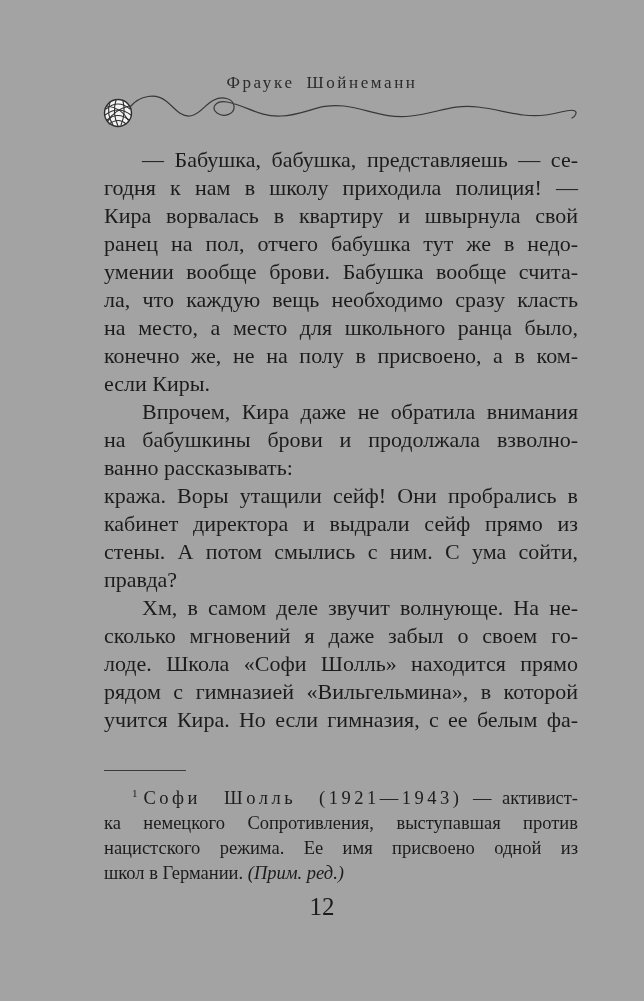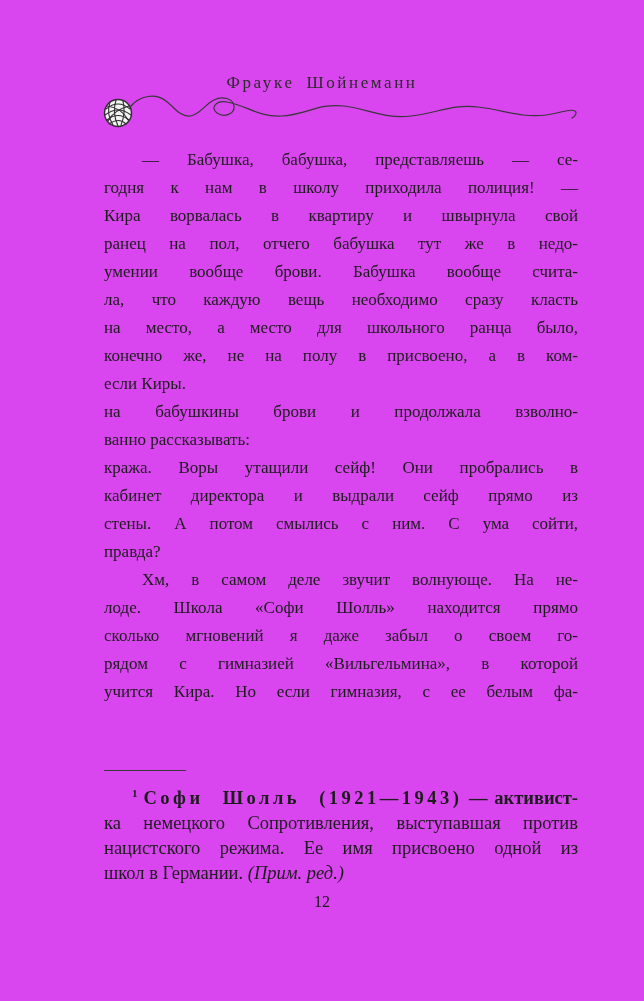--- a/index.html
+++ b/index.html
@@ -4,21 +4,21 @@
 <style>
   html, body {
     margin: 0;
     padding: 0;
     background: #ffffff;
   }
   .page {
     position: relative;
     width: 644px;
     height: 1001px;
-    background: #d946ef;
+    background: #a3a3a3;
     font-family: "Liberation Serif", "DejaVu Serif", serif;
     color: #1c1c1c;
     overflow: hidden;
   }
   .running-header {
     position: absolute;
     top: 73px;
     left: 0;
     width: 100%;
     text-align: center;
@@ -32,21 +32,21 @@
     top: 93px;
     left: 96px;
     width: 492px;
     height: 52px;
   }
   .body-text {
     position: absolute;
     top: 146px;
     left: 104px;
     width: 474px;
-    font-size: 17px;
+    font-size: 22px;
     line-height: 28px;
   }
   .line {
     text-align: justify;
     text-align-last: justify;
     white-space: normal;
   }
   .line.first {
     text-indent: 38px;
   }
@@ -68,21 +68,20 @@
     width: 474px;
     font-size: 18.5px;
     line-height: 25px;
   }
   .fn-line {
     text-align: justify;
     text-align-last: justify;
   }
   .fn-line.first {
     text-indent: 28px;
-    font-weight: bold;
   }
   .fn-line.last {
     text-align-last: left;
   }
   .fn-marker {
     font-size: 11px;
     vertical-align: 7px;
     padding-right: 6px;
   }
   .fn-spaced {
@@ -91,21 +90,21 @@
   }
   .italic {
     font-style: italic;
   }
   .page-number {
     position: absolute;
     top: 893px;
     left: 0;
     width: 100%;
     text-align: center;
-    font-size: 16px;
+    font-size: 25px;
     color: #1c1c1c;
   }
 </style>
 </head>
 <body>
 
 <div class="page">
 
   <div class="running-header">Фрауке Шойнеманн</div>
 
@@ -146,35 +145,36 @@
       <div class="line">Кира ворвалась в квартиру и швырнула свой</div>
       <div class="line">ранец на пол, отчего бабушка тут же в недо-</div>
       <div class="line">умении вообще брови. Бабушка вообще счита-</div>
       <div class="line">ла, что каждую вещь необходимо сразу класть</div>
       <div class="line">на место, а место для школьного ранца было,</div>
       <div class="line">конечно же, не на полу в присвоено, а в ком-</div>
       <div class="line last">если Киры.</div>
     </div>
 
     <div>
+      <div class="line first">Впрочем, Кира даже не обратила внимания</div>
       <div class="line">на бабушкины брови и продолжала взволно-</div>
       <div class="line last">ванно рассказывать:</div>
     </div>
 
     <div>
       <div class="line">кража. Воры утащили сейф! Они пробрались в</div>
       <div class="line">кабинет директора и выдрали сейф прямо из</div>
       <div class="line">стены. А потом смылись с ним. С ума сойти,</div>
       <div class="line last">правда?</div>
     </div>
 
     <div>
       <div class="line first">Хм, в самом деле звучит волнующе. На не-</div>
+      <div class="line">сколько мгновений я даже забыл о своем го-</div>
       <div class="line">лоде. Школа «Софи Шолль» находится прямо</div>
-      <div class="line">сколько мгновений я даже забыл о своем го-</div>
       <div class="line">рядом с гимназией «Вильгельмина», в которой</div>
       <div class="line">учится Кира. Но если гимназия, с ее белым фа-</div>
     </div>
 
   </div>
 
   <div class="footnote-separator"></div>
 
   <div class="footnote">
     <div class="fn-line first">

